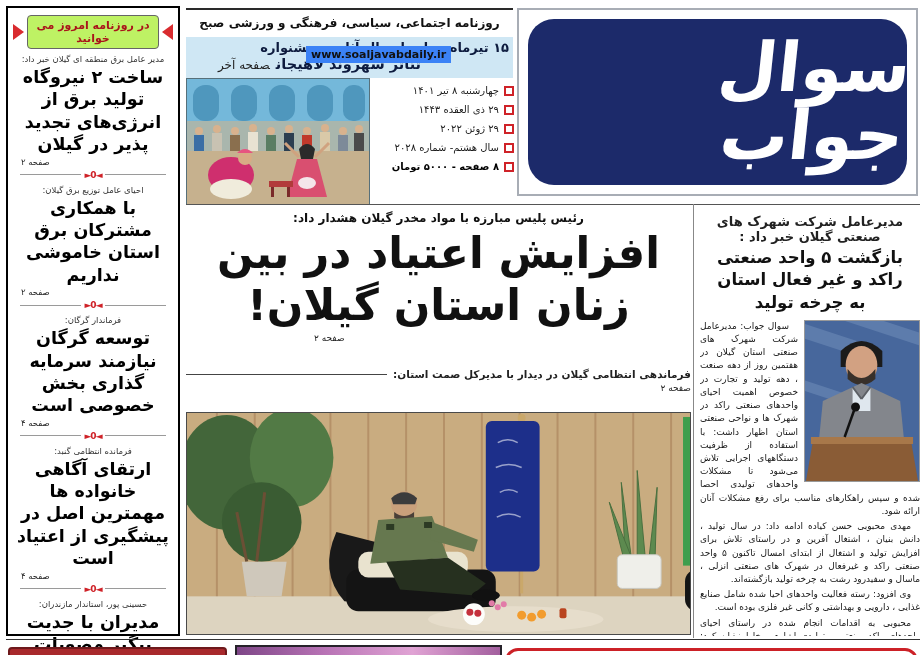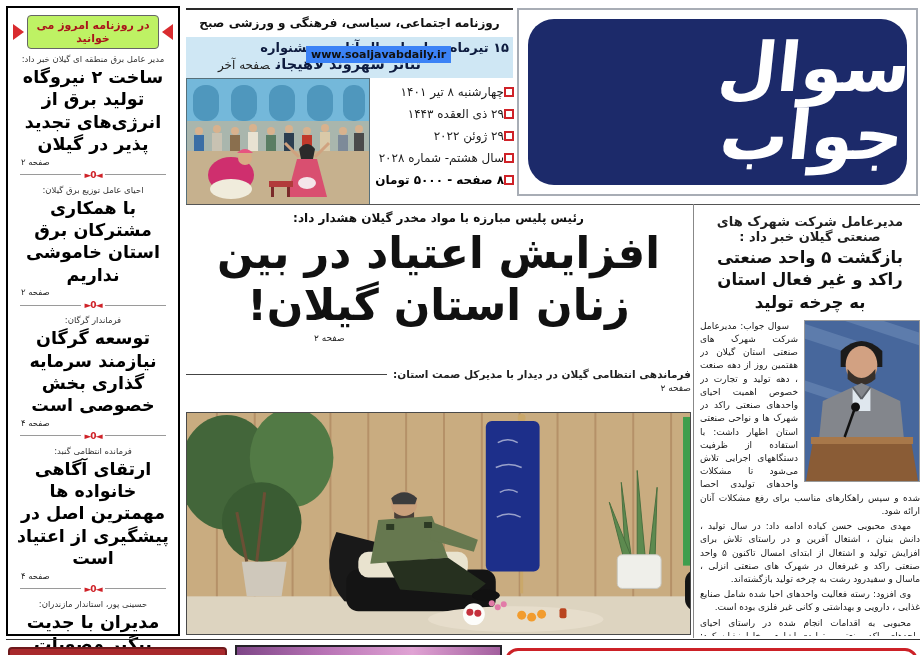--- a/index.html
+++ b/index.html
@@ -28,21 +28,21 @@
   
   .tagline{left:186px;top:8px;width:327px;height:27px;border-top:2px solid #2a2a2a;border-bottom:2px solid #2a2a2a;
     line-height:27px;text-align:center;font-size:12px;font-weight:bold;direction:rtl;}
   .teaser{left:186px;top:37px;width:327px;height:41px;background:#cfe7f4;direction:rtl;text-align:center;color:#0d1b3e;}
   .teaser-l1{font-size:13px;font-weight:bold;padding:3px 4px 0 90px;white-space:nowrap;}
   .teaser-l2{font-size:14.5px;font-weight:bold;padding:1px 60px 0 0;}
   .teaser-page{font-size:12px;font-weight:normal;color:#222;margin-right:6px;}
   .website{left:306px;top:46px;background:#3b82f6;padding:2px 5px;font-size:11px;font-weight:bold;direction:ltr;color:#111;}
   .festival{left:186px;top:78px;width:182px;height:125px;border:1px solid #57707a;}
   .dates{left:368px;top:85px;width:146px;direction:rtl;list-style:none;margin:0;padding:0;}
-  .dates li{display:flex;align-items:center;font-size:12px;color:#1c1c1c;margin-bottom:8px;font-weight:500;}
+  .dates li{display:flex;align-items:center;gap:5px;font-size:10px;color:#1c1c1c;margin-bottom:8px;font-weight:500;}
   .dates li.bold{font-weight:bold;color:#000;}
   .sq{width:6px;height:6px;border:2px solid #cf2228;background:#fff;flex:0 0 auto;}
   .logo-frame{left:517px;top:8px;width:401px;height:188px;border:2px solid #a8adb5;background:#fff;
     display:flex;align-items:stretch;justify-content:stretch;padding:9px;box-sizing:border-box;}
   .logo-inner{flex:1;background:#1c2a6a;border-radius:26px;display:flex;align-items:center;justify-content:center;}
   .logo-text{color:#fff;font-size:68px;font-weight:bold;direction:rtl;transform:skewX(-6deg);line-height:1;}
 
   
   .rule-top{left:186px;top:204px;width:734px;border-top:1px solid #555;height:0;}
   .rule-v{left:693px;top:204px;height:434px;border-left:1px solid #888;width:0;}

